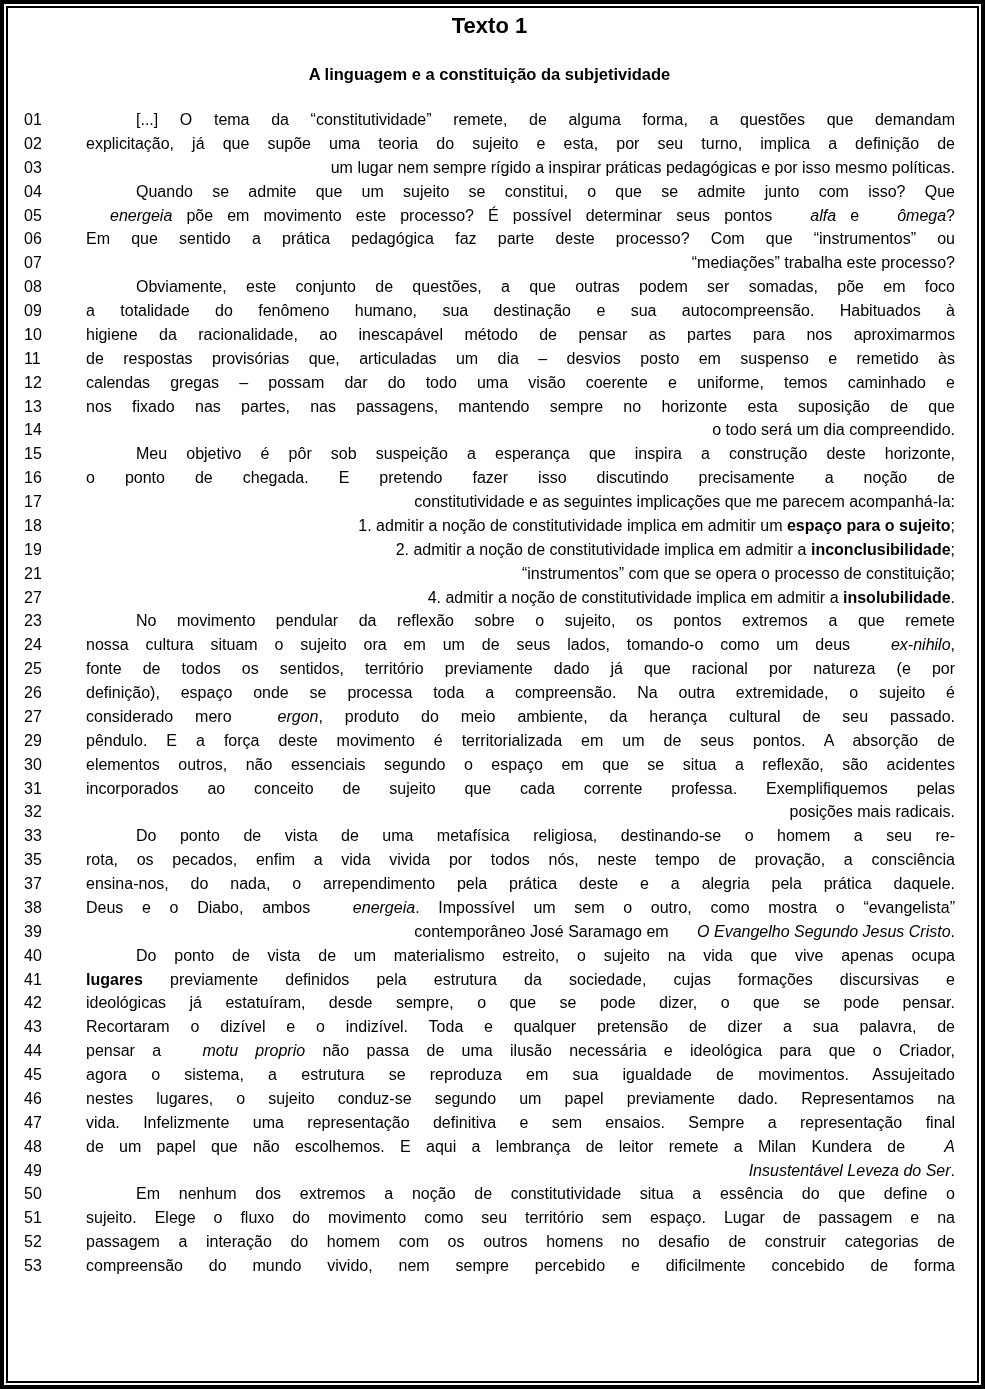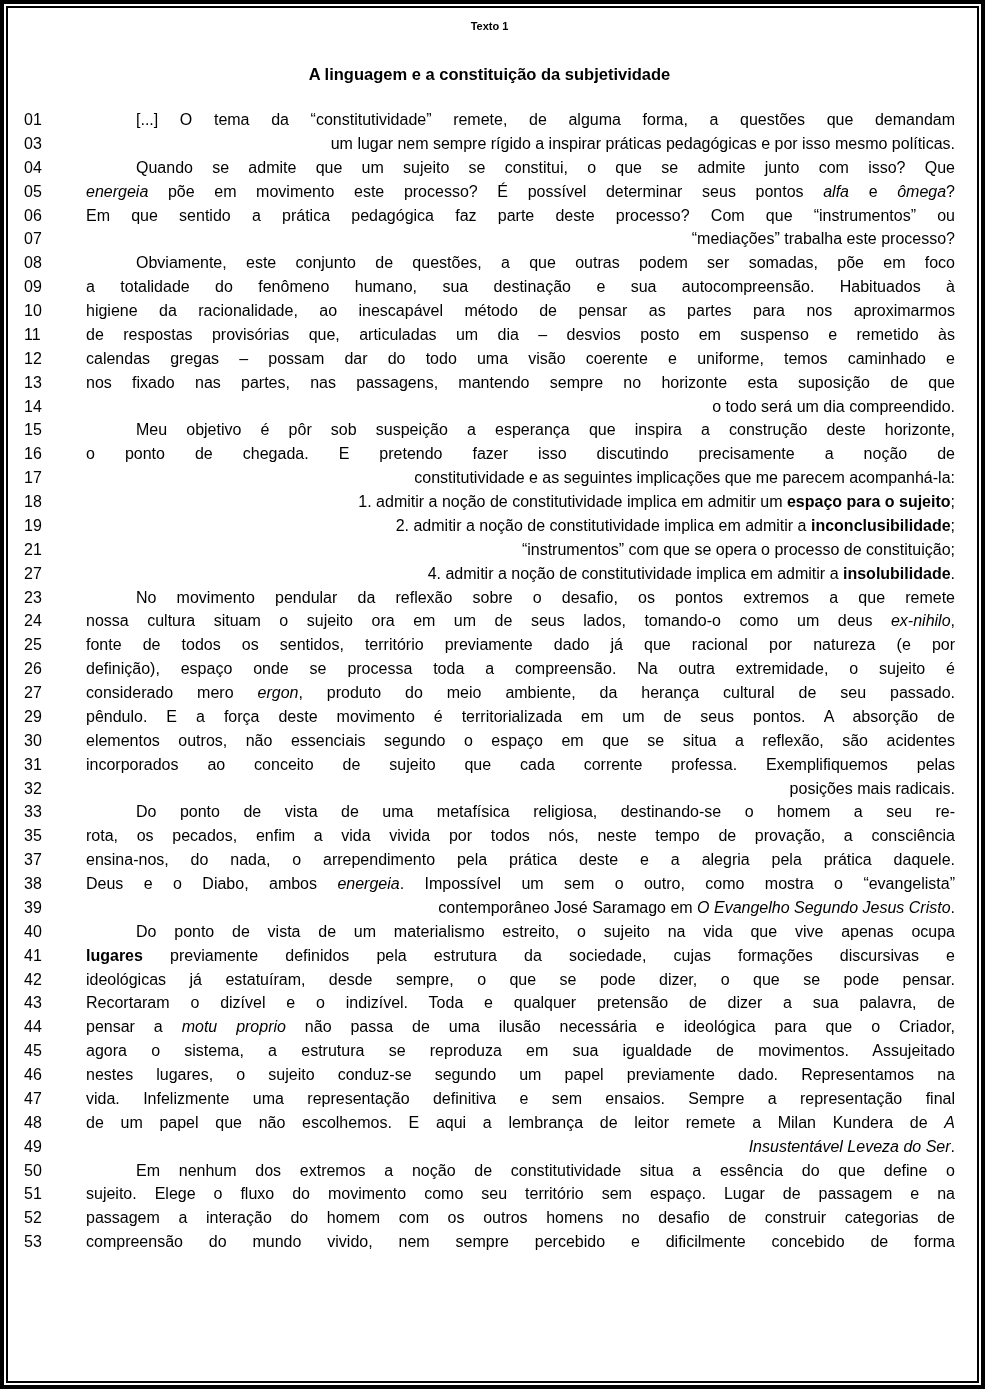--- a/index.html
+++ b/index.html
@@ -22,21 +22,21 @@
     border: 2px solid #000000;
     padding: 8px 22px 6px 16px;
     overflow: hidden;
     font-family: "Liberation Sans", sans-serif;
     font-size: 16px;
     color: #000000;
   }
   .title {
     text-align: center;
     font-weight: bold;
-    font-size: 11px;
+    font-size: 22px;
     line-height: 20px;
     margin: 0;
   }
   .subtitle {
     text-align: center;
     font-weight: bold;
     font-size: 16.5px;
     line-height: 20px;
     margin: 28px 0 24px 0;
   }
@@ -57,36 +57,40 @@
     white-space: normal;
     text-align: right;
   }
   .txt.just {
     text-align: justify;
     text-align-last: justify;
   }
   .txt.ind {
     text-indent: 50px;
   }
-  .it { font-style: italic; }
+  .it { font-style: italic; margin-left: 24px; }
   .bd { font-weight: bold; }
 </style>
 </head>
 <body>
 
 <div class="page">
   <div class="inner">
     <div class="title">Texto 1</div>
     <div class="subtitle">A linguagem e a constituição da subjetividade</div>
     <div class="lines">
         <div class="line">
           <span class="num">01</span>
           <span class="txt just ind"><span>[...] O tema da “constitutividade” remete, de alguma forma, a questões que demandam</span></span>
         </div>
         <div class="line">
+          <span class="num">02</span>
+          <span class="txt just"><span>explicitação, já que supõe uma teoria do sujeito e esta, por seu turno, implica a definição de</span></span>
+        </div>
+        <div class="line">
           <span class="num">03</span>
           <span class="txt"><span>um lugar nem sempre rígido a inspirar práticas pedagógicas e por isso mesmo políticas.</span></span>
         </div>
         <div class="line">
           <span class="num">04</span>
           <span class="txt just ind"><span>Quando se admite que um sujeito se constitui, o que se admite junto com isso? Que</span></span>
         </div>
         <div class="line">
           <span class="num">05</span>
           <span class="txt just"><span class="it">energeia</span><span> põe em movimento este processo? É possível determinar seus pontos </span><span class="it">alfa</span><span> e </span><span class="it">ômega</span><span>?</span></span>
@@ -150,21 +154,21 @@
         <div class="line">
           <span class="num">21</span>
           <span class="txt"><span>“instrumentos” com que se opera o processo de constituição;</span></span>
         </div>
         <div class="line">
           <span class="num">27</span>
           <span class="txt ind"><span>4. admitir a noção de constitutividade implica em admitir a </span><span class="bd">insolubilidade</span><span>.</span></span>
         </div>
         <div class="line">
           <span class="num">23</span>
-          <span class="txt just ind"><span>No movimento pendular da reflexão sobre o desafio, os pontos extremos a que remete</span></span>
+          <span class="txt just ind"><span>No movimento pendular da reflexão sobre o sujeito, os pontos extremos a que remete</span></span>
         </div>
         <div class="line">
           <span class="num">24</span>
           <span class="txt just"><span>nossa cultura situam o sujeito ora em um de seus lados, tomando-o como um deus </span><span class="it">ex-nihilo</span><span>,</span></span>
         </div>
         <div class="line">
           <span class="num">25</span>
           <span class="txt just"><span>fonte de todos os sentidos, território previamente dado já que racional por natureza (e por</span></span>
         </div>
         <div class="line">

